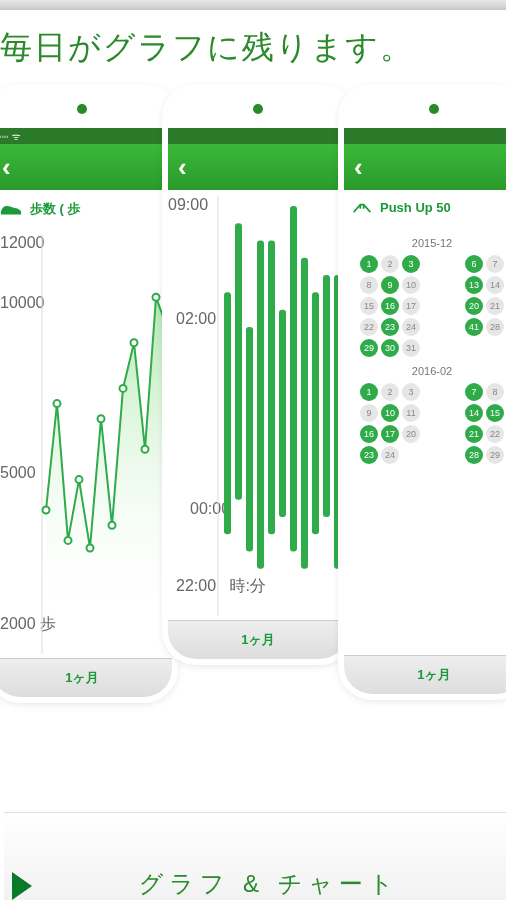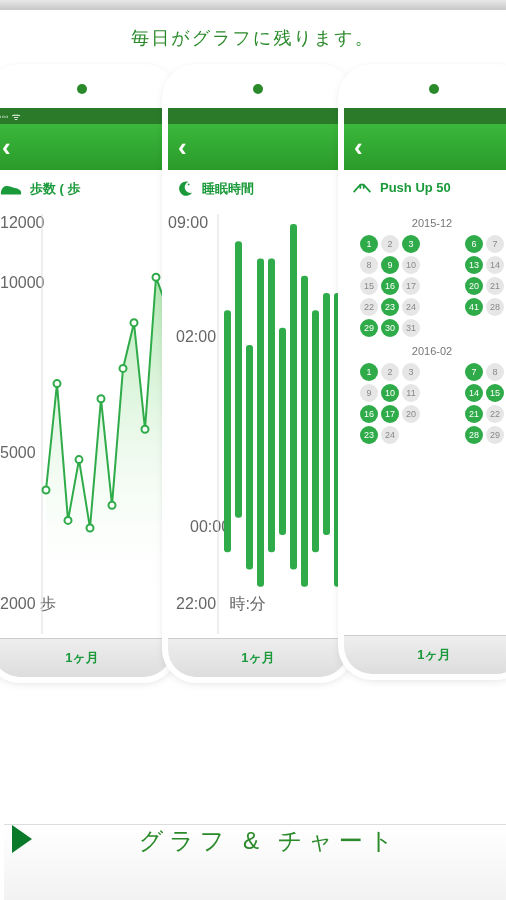--- a/index.html
+++ b/index.html
@@ -1,36 +1,36 @@
 <!DOCTYPE html>
 <html><head>
 <meta charset="utf-8">
 <style>
 *{margin:0;padding:0;box-sizing:border-box;font-family:"Hiragino Sans","Meiryo",sans-serif}
 body{width:506px;height:900px;background:#fff;overflow:hidden;position:relative}
 .top-bar{background:linear-gradient(to bottom,#e8e8e8,#c8c8c8);height:10px;width:100%}
-.headline{text-align:center;font-size:18px;color:#2a8a2a;padding:16px 0 12px;letter-spacing:2px}
+.headline{text-align:left;font-size:32px;color:#2a8a2a;padding:16px 0 12px;letter-spacing:2px}
 .phones{position:relative;height:760px;width:100%;overflow:hidden}
 .phone{position:absolute;width:180px;background:#fff;border-radius:28px;box-shadow:0 0 0 6px #fff,0 2px 12px rgba(0,0,0,.3);overflow:hidden}
 .phone-top{height:38px;display:flex;align-items:center;justify-content:center}
 .camera{width:10px;height:10px;border-radius:50%;background:#2a8a2a}
 .status-bar{background:#2a7a2a;height:16px;display:flex;align-items:center;padding:0 6px}
 .wifi{color:#fff;font-size:10px}
 .nav-bar{background:linear-gradient(to bottom,#3bb83b,#2a9a2a);height:46px;display:flex;align-items:center;padding:0 10px;color:#fff}
 .back{font-size:26px;font-weight:bold;cursor:pointer}
 .fwd{margin-left:auto;font-size:26px;font-weight:bold}
 .section-head{display:flex;align-items:center;gap:8px;padding:10px 8px;color:#1a9a3a;font-size:13px;font-weight:bold}
 .chart-area{height:430px;position:relative;padding:4px 6px 4px 2px}
 .ylabel{position:absolute;font-size:16px;color:#666}
 .bottom-tab{background:linear-gradient(to bottom,#eee,#ddd);text-align:center;padding:10px 0;font-size:13px;color:#1a9a3a;font-weight:bold;border-top:1px solid #ccc}
 .cal-month{font-size:11px;color:#777;text-align:center;margin:8px 0 6px}
 .cal-grid{display:grid;grid-template-columns:repeat(7,18px);gap:3px;justify-content:center}
 .cal-day{width:18px;height:18px;border-radius:50%;font-size:9px;display:flex;align-items:center;justify-content:center;color:#888;background:#e6e6e6}
 .cal-day.on{background:#2fab4a;color:#fff}
-.footer{position:absolute;bottom:0;left:4px;right:0;height:76px;display:flex;align-items:flex-start;background:linear-gradient(to bottom,#fff,#f2f2f2);border-top:1px solid #ddd}
+.footer{position:absolute;bottom:0;left:4px;right:0;height:88px;display:flex;align-items:flex-end;background:linear-gradient(to bottom,#fff,#f2f2f2);border-top:1px solid #ddd}
 .tri{width:0;height:0;border-top:14px solid transparent;border-bottom:14px solid transparent;border-left:20px solid #0a7a2a;margin-left:8px}
 .footer-text{flex:1;text-align:center;font-size:24px;color:#2a8a2a;letter-spacing:6px}
 svg{overflow:visible}
 .icon-shoe{width:22px;height:14px}
 .icon-moon{width:18px;height:18px}
 .icon-pushup{width:20px;height:14px}
 </style>
 </head>
 <body>
 
@@ -90,27 +90,20 @@
 </div>
 
 <div class="phone" style="left:168px;top:8px">
  <div class="phone-top">
         <div class="camera"></div>
       </div>
  <div class="status-bar"></div>
  <div class="nav-bar">
    <span class="back">‹</span>
  </div>
- <div class="section-head">
-   <svg class="icon-moon" viewBox="0 0 20 20">
-          <path fill="#1a9a3a" d="M14 2 A8 8 0 1 0 18 14 A6 6 0 0 1 14 2 Z"></path>
-          <circle cx="14" cy="5" r="1" fill="#1a9a3a"></circle>
-        </svg>
-   <span>睡眠時間</span>
- </div>
  <div class="chart-area">
    <span class="ylabel" style="top:6px;left:0">09:00</span>
    <span class="ylabel" style="top:120px;left:8px">02:00</span>
    <span class="ylabel" style="top:310px;left:22px">00:00</span>
    <span class="ylabel" style="top:386px;left:8px"><span>22:00</span>&nbsp;&nbsp;&nbsp;<span>時:分</span></span>
    <svg viewBox="0 0 170 420" style="position:absolute;left:6px;top:6px;width:170px;height:420px">
      <line x1="44" y1="0" x2="44" y2="420" stroke="#ddd"></line>
      <g id="sleep-bars">
             <rect x="50" y="96.36363636363637" width="7" height="241.8181818181818" rx="3" fill="#2fab4a"></rect>
             <rect x="61" y="27.272727272727252" width="7" height="276.3636363636364" rx="3" fill="#2fab4a"></rect>

